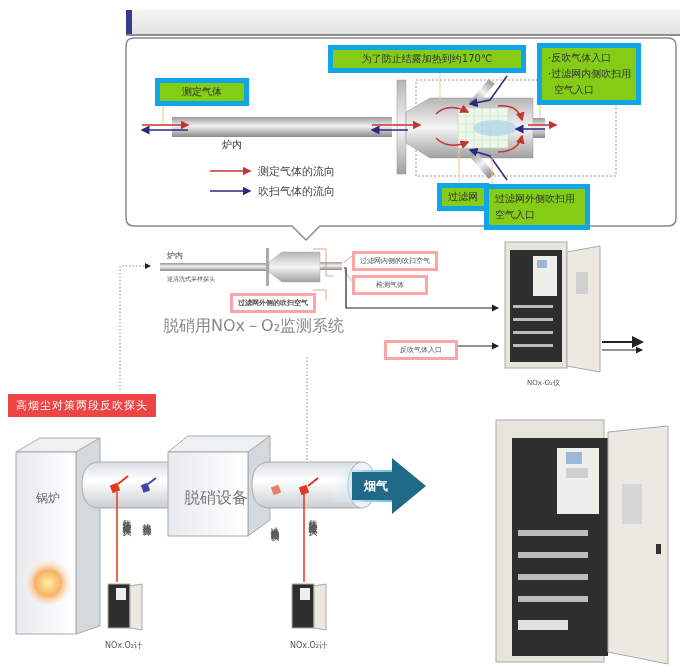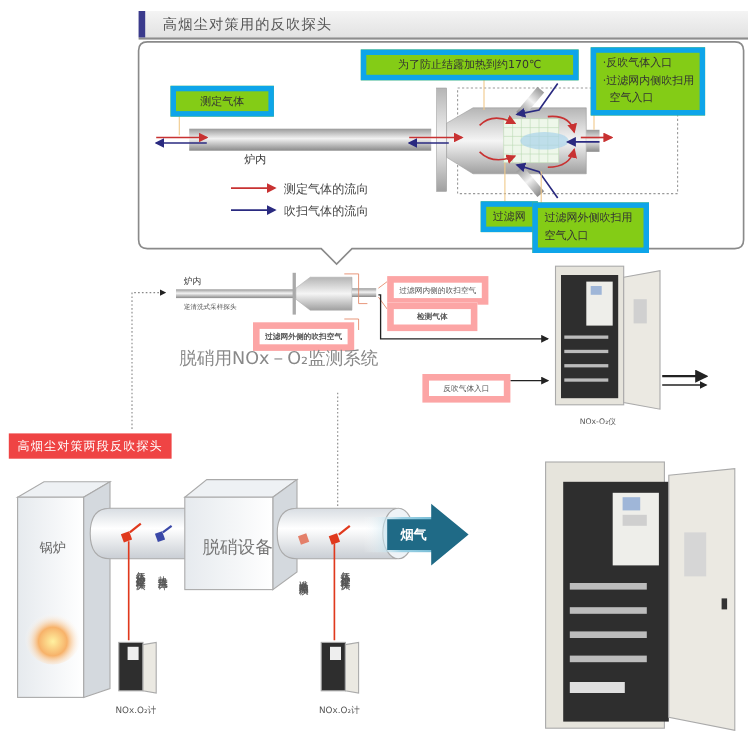--- a/index.html
+++ b/index.html
@@ -6,33 +6,32 @@
   body { width:680px; height:672px; position:relative; overflow:hidden;
          font-family:"DejaVu Sans", sans-serif; color:#333; }
   .abs { position:absolute; }
   svg { position:absolute; left:0; top:0; }
   .title-bar { left:126px; top:10px; width:554px; height:24px;
                background:linear-gradient(#f4f4f4,#e2e2e2); border-bottom:2px solid #8d8d8d; }
   .title-bar .accent { position:absolute; left:0; top:0; width:6px; height:24px; background:#3a3a8c; }
   .title-bar .txt { position:absolute; left:22px; top:3px; font-size:13px; color:#555; letter-spacing:1px; }
   .lbl { position:absolute; background:#84cc16; border:5px solid #0ea5e9; font-size:10px; color:#333;
          padding:2px 6px; white-space:nowrap; }
-  .lbl-sm { position:absolute; background:#fff; border:6px solid #fca5a5; font-size:7px; color:#555;
+  .lbl-sm { position:absolute; background:#fff; border:3px solid #fca5a5; font-size:7px; color:#555;
             padding:2px 5px; white-space:nowrap; }
   .txt { position:absolute; white-space:nowrap; }
   .vtxt { position:absolute; writing-mode:vertical-rl; font-size:9px; color:#555; letter-spacing:1px; }
   .sec-title { left:8px; top:394px; background:#ef4444; color:#fff; font-size:11px; padding:4px 8px;
                letter-spacing:1px; }
 </style>
 </head>
 <body>
 
 <div class="abs title-bar">
   <div class="accent"></div>
-  <span class="txt">高烟尘对策用的反吹探头</span>
 </div>
 
 <svg width="680" height="672">
   <defs>
     <linearGradient id="pipeG" x1="0" y1="0" x2="0" y2="1">
       <stop offset="0" stop-color="#9a9a9a"></stop>
         <stop offset="0.45" stop-color="#f2f2f2"></stop>
         <stop offset="1" stop-color="#8a8a8a"></stop>
     </linearGradient>
     <linearGradient id="bodyG" x1="0" y1="0" x2="0" y2="1">
@@ -220,21 +219,21 @@
 <div class="lbl" style="left:484px;top:184px;width:84px;line-height:16px;">
   <div>过滤网外侧吹扫用</div>
   <div>空气入口</div>
 </div>
 <div class="txt" style="left:258px;top:164px;font-size:11px;color:#444;">测定气体的流向</div>
 <div class="txt" style="left:258px;top:184px;font-size:11px;color:#444;">吹扫气体的流向</div>
 
 <div class="txt" style="left:167px;top:250px;font-size:8px;">炉内</div>
 <div class="txt" style="left:167px;top:275px;font-size:6px;color:#555;">逆清洗式采样探头</div>
 <div class="lbl-sm" style="left:352px;top:251px;">过滤网内侧的吹扫空气</div>
-<div class="lbl-sm" style="left:352px;top:275px;width:60px;text-align:center;font-weight:bold;">检测气体</div>
+<div class="lbl-sm" style="left:352px;top:275px;width:60px;text-align:center;">检测气体</div>
 <div class="lbl-sm" style="left:230px;top:293px;font-weight:bold;">过滤网外侧的吹扫空气</div>
 <div class="txt" style="left:163px;top:316px;font-size:16px;color:#888;">脱硝用NOx－O₂监测系统</div>
 <div class="lbl-sm" style="left:384px;top:340px;width:58px;text-align:center;">反吹气体入口</div>
 <div class="txt" style="left:527px;top:378px;font-size:7px;color:#555;">NOx-O₂仪</div>
 
 <div class="abs sec-title">高烟尘对策两段反吹探头</div>
 <div class="txt" style="left:36px;top:490px;font-size:12px;color:#666;">锅炉</div>
 <div class="txt" style="left:184px;top:488px;font-size:16px;color:#777;">脱硝设备</div>
 <div class="txt" style="left:364px;top:478px;font-size:12px;color:#fff;font-weight:bold;">烟气</div>
 <div class="vtxt" style="left:120px;top:512px;">气体分析仪采样探头</div>

